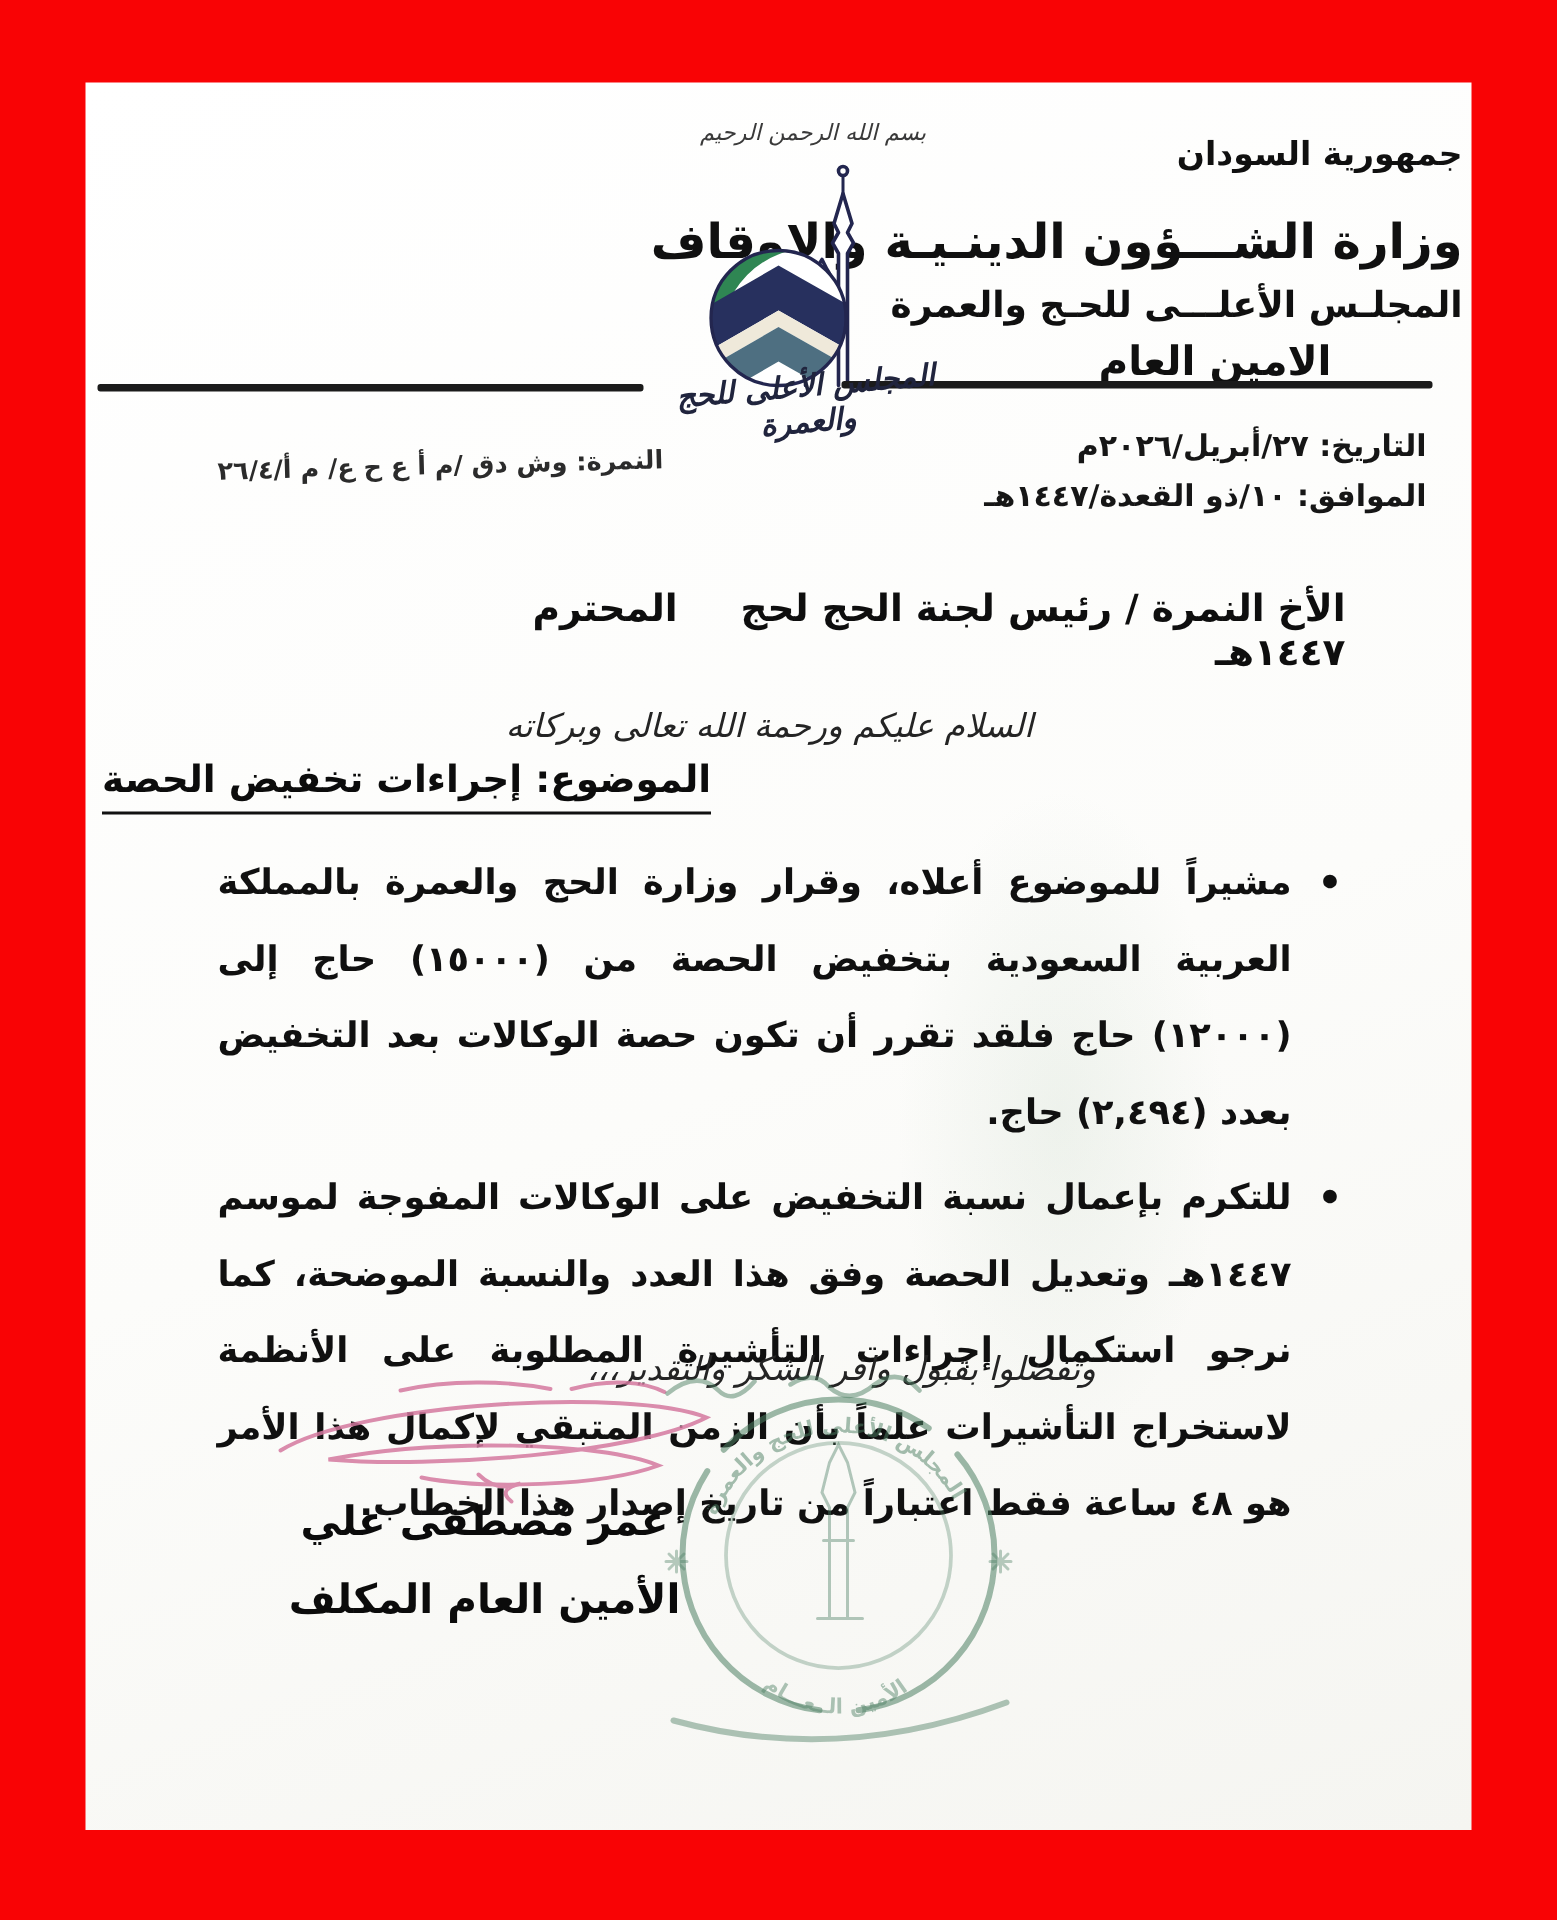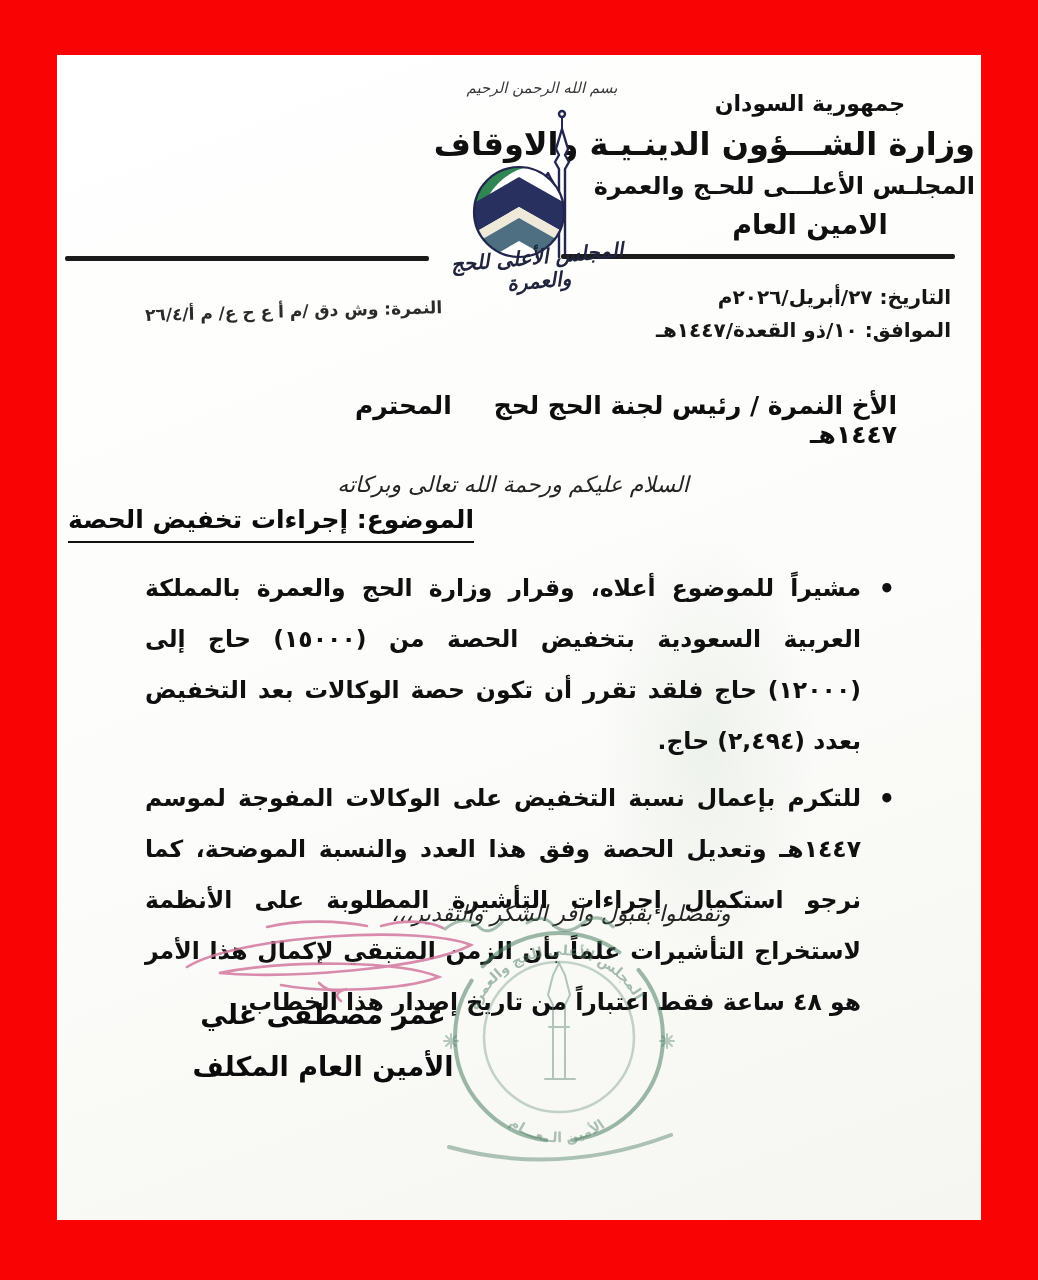--- a/index.html
+++ b/index.html
@@ -12,21 +12,21 @@
   
   .hdr-en{position:absolute;left:28px;top:64px;width:368px;text-align:center;
           font-family:"Liberation Serif",serif;font-weight:bold;color:#1c1c1c;}
   .hdr-en .l1{font-size:22px;margin-bottom:12px;}
   .hdr-en .l2{font-size:19px;margin-bottom:10px;white-space:nowrap;}
   .hdr-en .l3{font-size:19.5px;margin-bottom:10px;white-space:nowrap;}
   .hdr-en .l4{font-size:19px;}
   .hdr-ar{position:absolute;right:6px;top:36px;width:330px;text-align:center;direction:rtl;
           font-weight:bold;color:#101010;}
   .hdr-ar div{white-space:nowrap;}
-  .hdr-ar .a1{font-size:22px;margin-bottom:9px;}
+  .hdr-ar .a1{font-size:22px;margin-bottom:26px;text-align:right;}
   .hdr-ar .a2{font-size:32px;margin-bottom:9px;}
   .hdr-ar .a3{font-size:24px;margin-bottom:9px;}
   .hdr-ar .a4{font-size:27px;}
   .bismillah{position:absolute;left:378px;top:24px;width:214px;text-align:center;
              font-size:15px;font-style:italic;direction:rtl;color:#3a3a3a;}
   .logo-svg{position:absolute;left:398px;top:52px;width:172px;height:158px;}
   .rule-left{position:absolute;left:8px;top:201px;width:364px;height:5px;background:#1b1b1b;border-radius:2px;}
   .rule-right{position:absolute;right:26px;top:199px;width:394px;height:5px;background:#1b1b1b;border-radius:2px;}
   .logo-caption{position:absolute;left:366px;top:190px;width:230px;text-align:center;direction:rtl;
              font-weight:bold;font-style:italic;font-size:20px;color:#20243d;transform:rotate(-5deg);}

